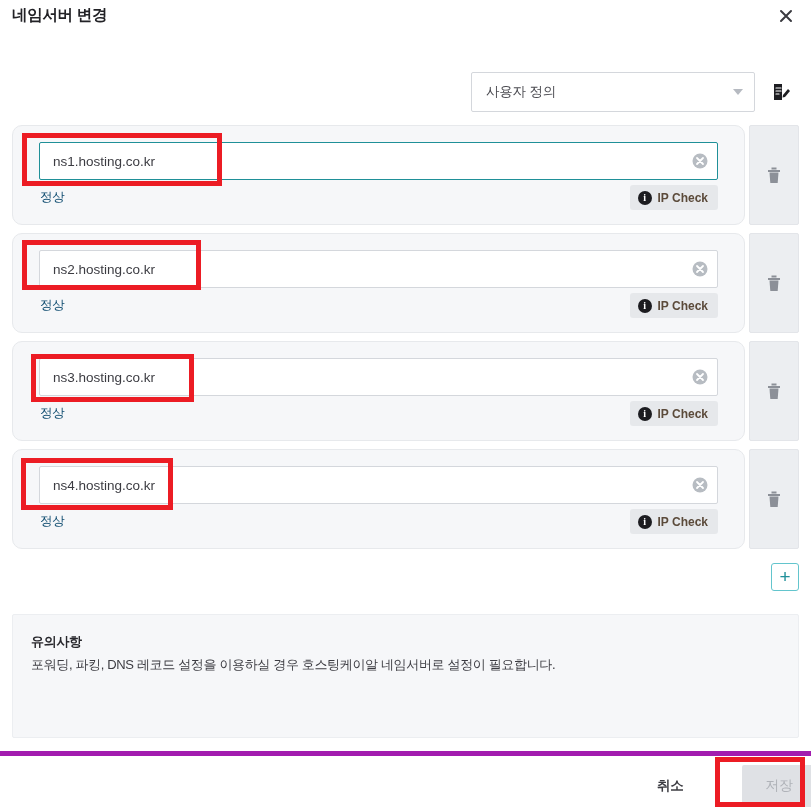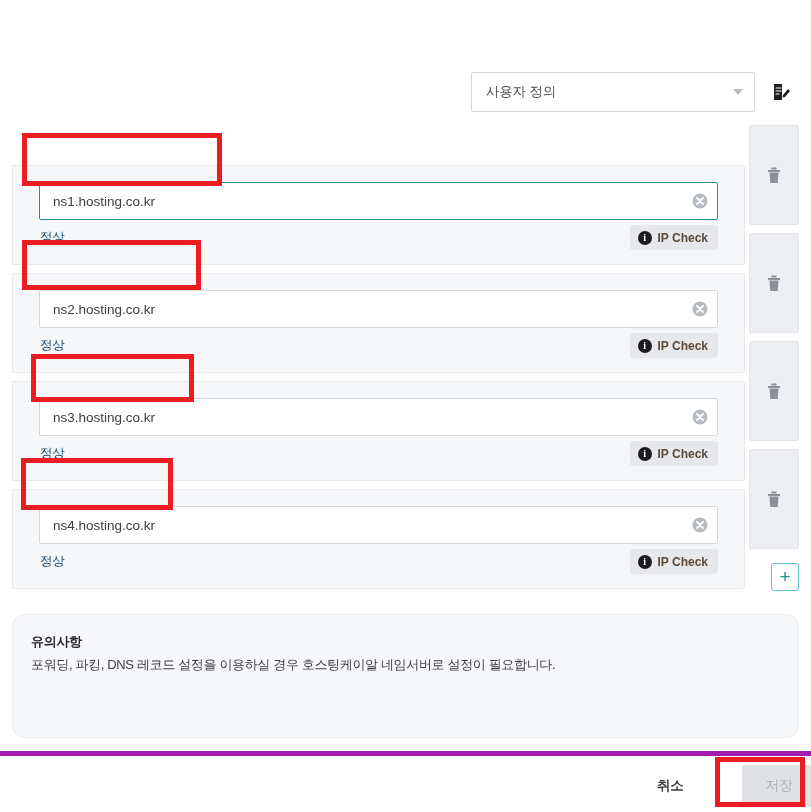--- a/index.html
+++ b/index.html
@@ -91,22 +91,21 @@
     width: 811px;
     height: 102px;
     margin-bottom: 6px;
   }
   .ns-main {
     position: absolute;
     left: 12px; top: 0;
     width: 733px; height: 100px;
     background: #f6f7f9;
     border: 1px solid #e7e9ec;
-    border-radius: 2px;
-    margin-top: 40px;
+    border-radius: 10px;
   }
   .ns-input-wrap {
     position: absolute;
     left: 26px; top: 16px;
     width: 679px; height: 38px;
   }
   .ns-input {
     width: 100%; height: 100%;
     border: 1px solid #d4d7dc;
     border-radius: 2px;
@@ -194,21 +193,21 @@
     margin-top: -2px;
   }
 
   
   .notice {
     position: absolute;
     left: 12px; top: 614px;
     width: 787px; height: 124px;
     background: #f6f7f9;
     border: 1px solid #eceef1;
-    border-radius: 12px;
+    border-radius: 2px;
   }
   .notice-title {
     position: absolute;
     left: 18px; top: 18px;
     font-size: 13px;
     font-weight: 700;
     color: #28282d;
     letter-spacing: -0.3px;
   }
   .notice-line {
@@ -256,20 +255,28 @@
     cursor: default;
     font-family: "Liberation Sans", "DejaVu Sans", sans-serif;
     margin-left: 21px;
   }
 </style>
 </head>
 <body>
 
 <div class="modal">
 
+  <div class="hdr">
+    <div class="hdr-title">네임서버 변경</div>
+    <div class="hdr-close">
+      <svg width="16" height="16" viewBox="0 0 16 16" aria-hidden="true">
+        <path d="M3 3 L13 13 M13 3 L3 13" stroke="currentColor" stroke-width="2" stroke-linecap="round"></path>
+      </svg>
+    </div>
+  </div>
 
   <div class="preset-row">
     <div class="preset-select">
       <div class="preset-select-label">사용자 정의</div>
       <div class="preset-caret"></div>
     </div>
     <div class="preset-edit">
       <svg width="22" height="22" viewBox="0 0 22 22" aria-hidden="true">
         <path d="M4 3 h8 v16 h-8 z" fill="#1e1e22"></path>
         <path d="M6 7 h5 M6 10 h5 M6 13 h3" stroke="#ffffff" stroke-width="1.2" stroke-linecap="round"></path>

